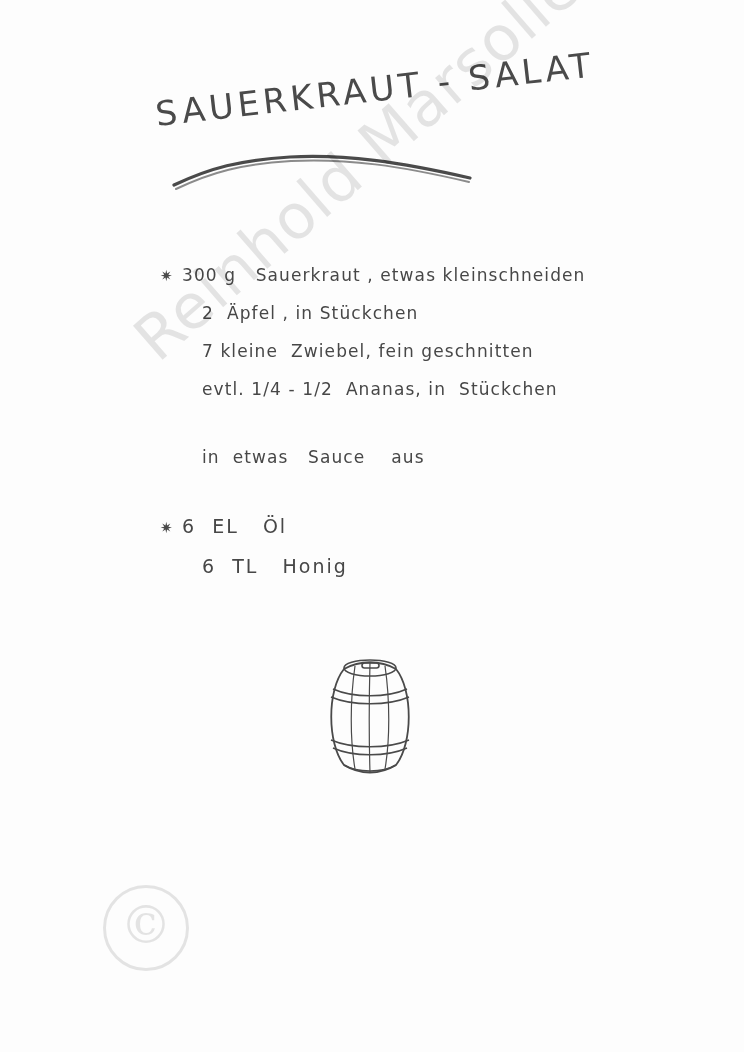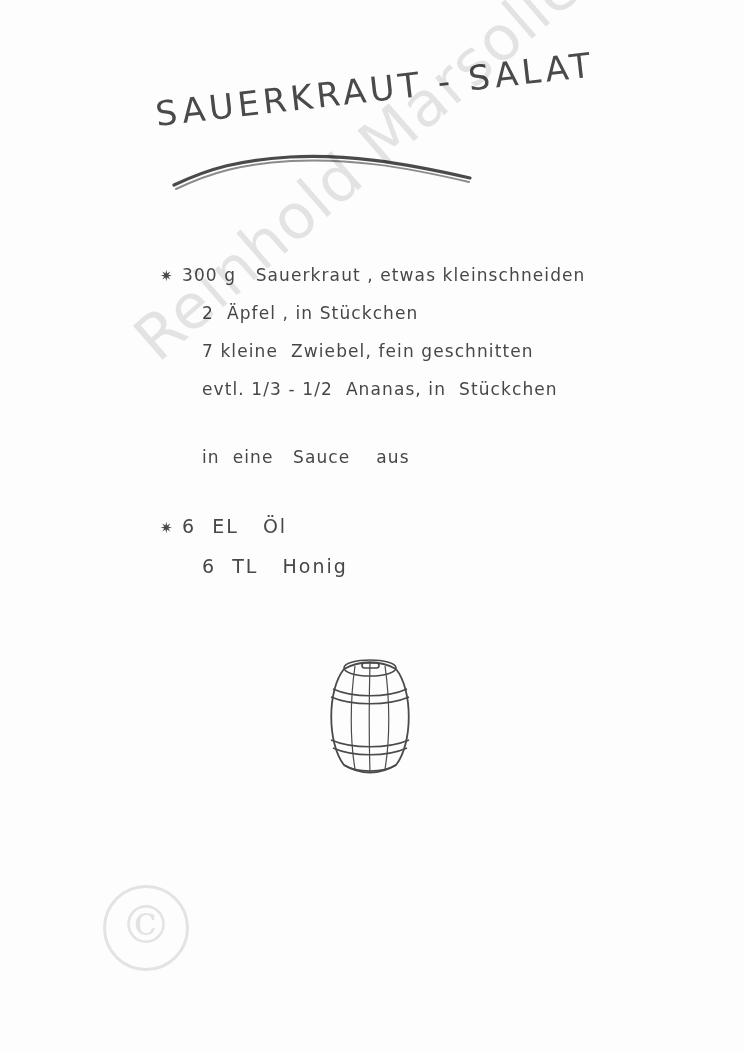--- a/index.html
+++ b/index.html
@@ -148,30 +148,30 @@
       <div class="line indent">
         <span class="bullet empty">✷</span>
         <span class="line-text">2  Äpfel , in Stückchen</span>
       </div>
       <div class="line indent">
         <span class="bullet empty">✷</span>
         <span class="line-text">7 kleine  Zwiebel, fein geschnitten</span>
       </div>
       <div class="line indent">
         <span class="bullet empty">✷</span>
-        <span class="line-text">evtl. 1/3 - 1/2  Ananas, in  Stückchen</span>
+        <span class="line-text">evtl. 1/4 - 1/2  Ananas, in  Stückchen</span>
       </div>
     </div>
 
     <div class="gap"></div>
 
     <div class="group group-2b">
       <div class="line indent">
         <span class="bullet empty">✷</span>
-        <span class="line-text">in  eine   Sauce    aus</span>
+        <span class="line-text">in  etwas   Sauce    aus</span>
       </div>
     </div>
 
     <div class="gap"></div>
 
     <div class="group group-2">
       <div class="line">
         <span class="bullet">✷</span>
         <span class="line-text">6  EL   Öl</span>
       </div>

